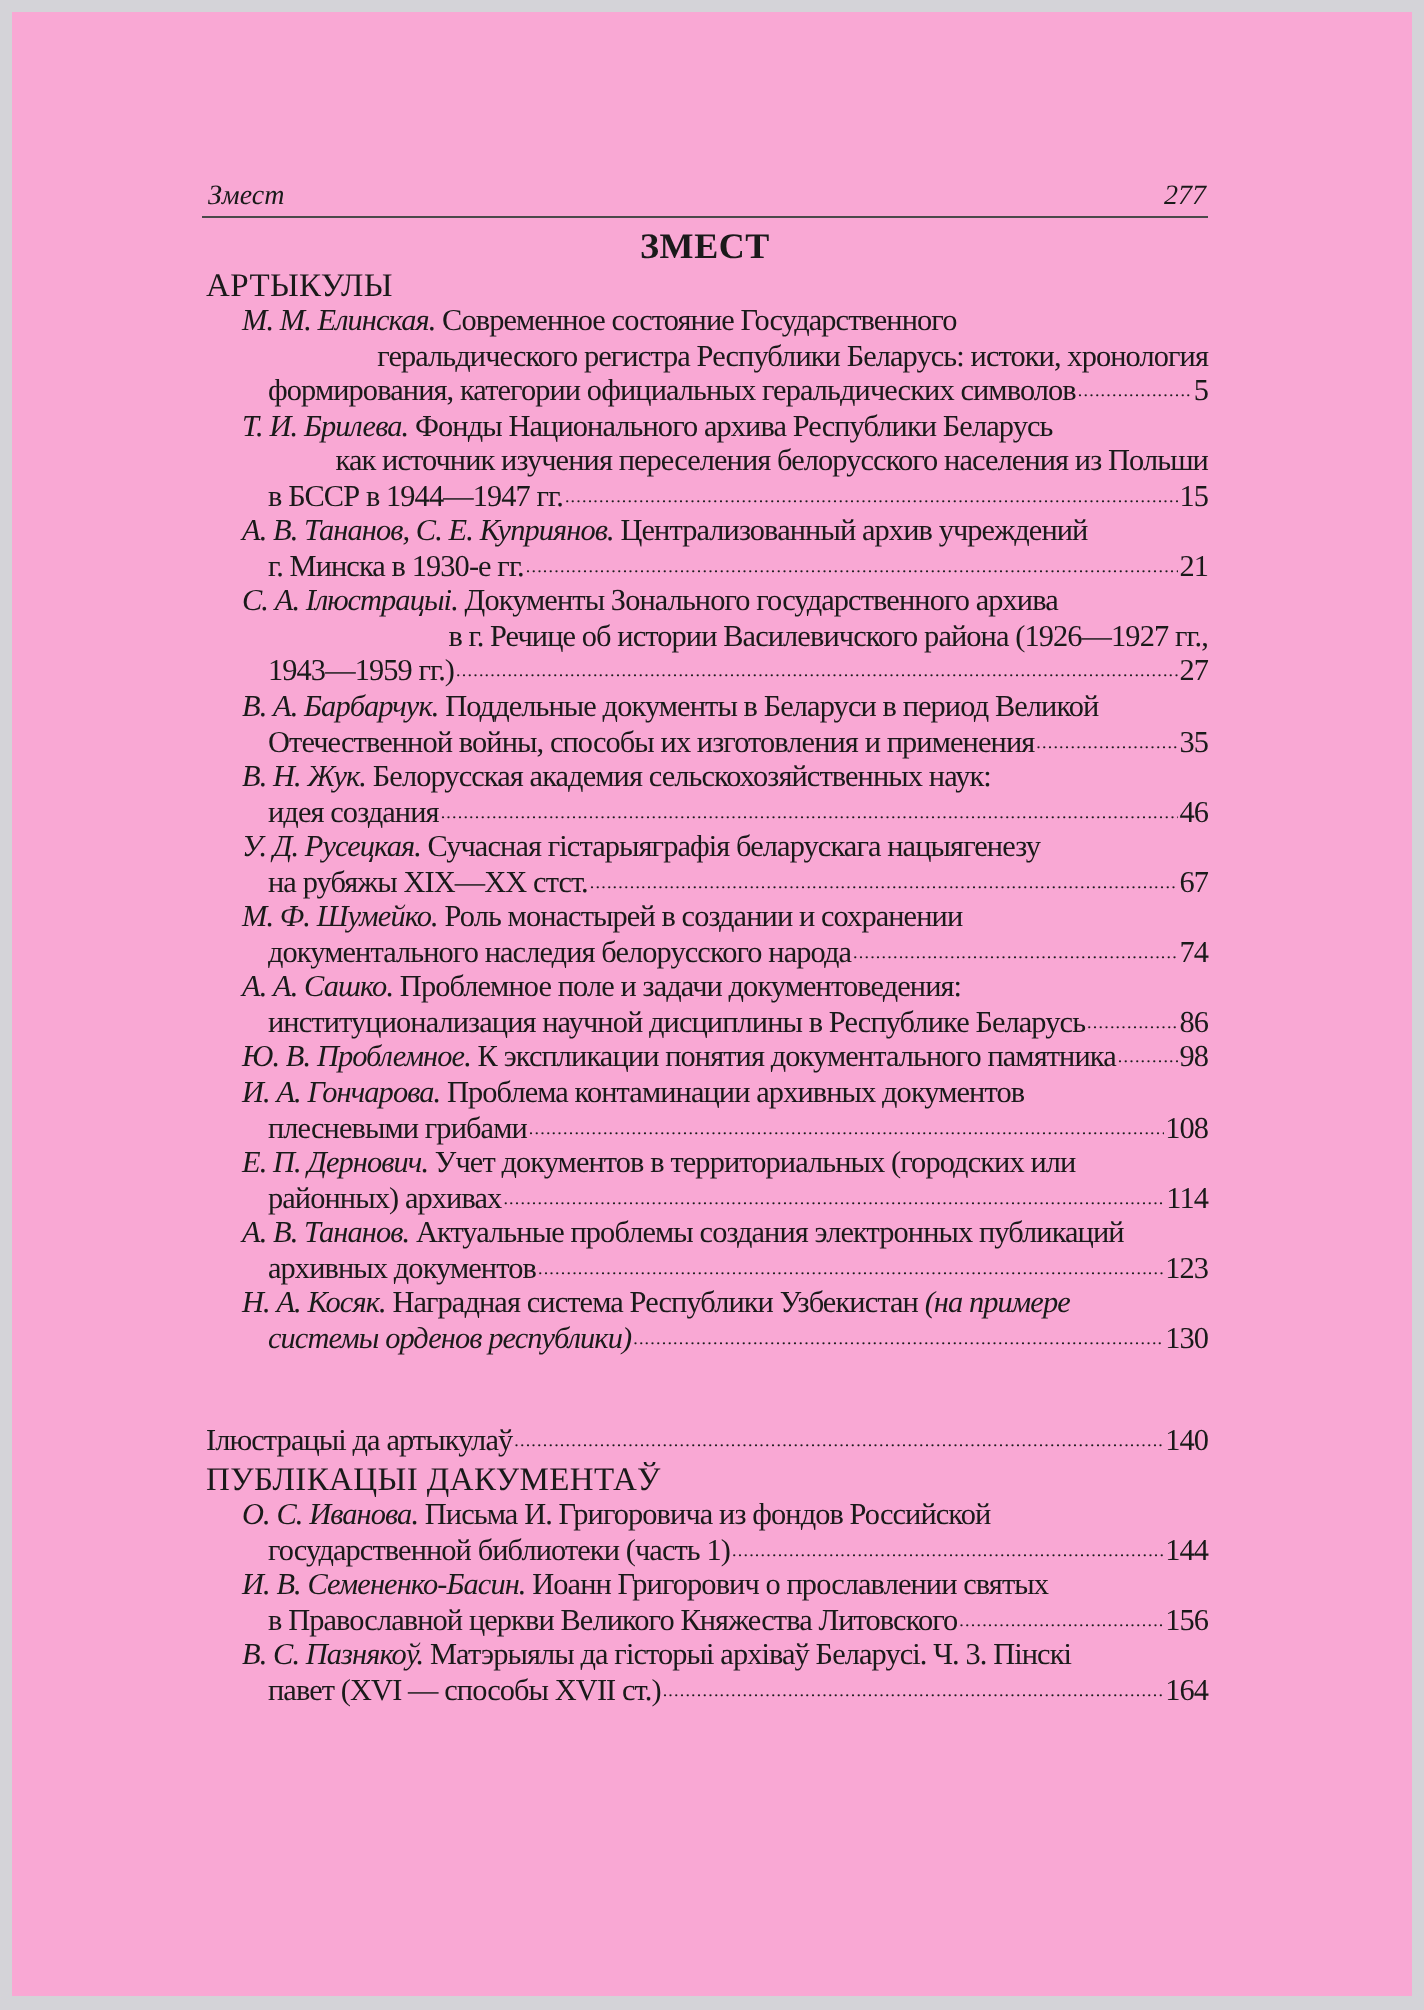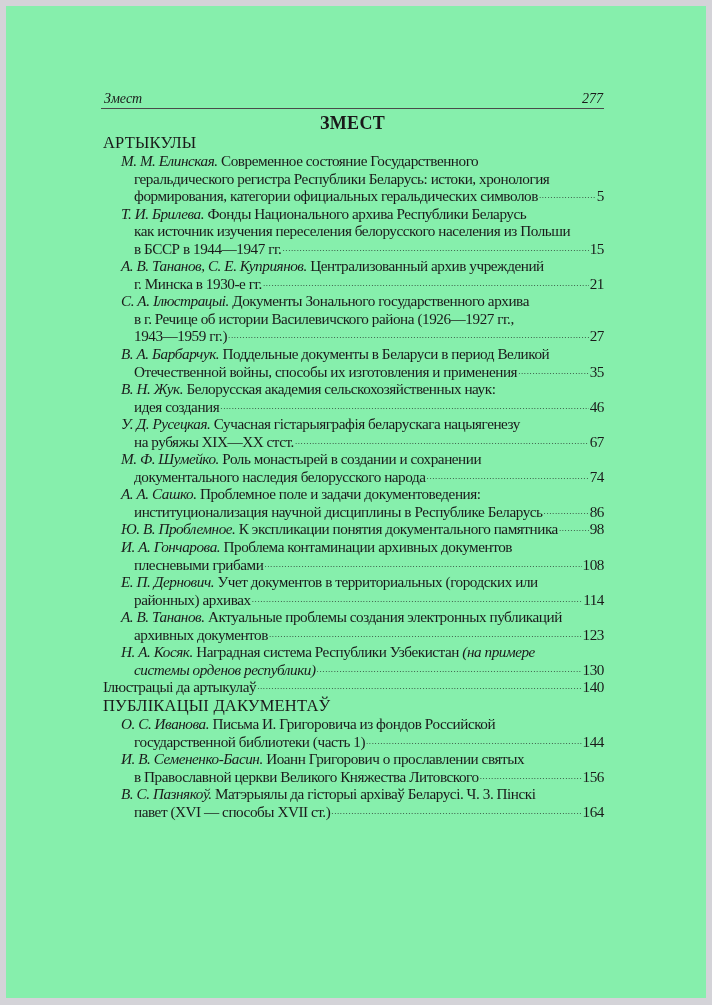--- a/index.html
+++ b/index.html
@@ -8,21 +8,21 @@
       background: #d4d3d8;
       position: relative;
       overflow: hidden;
       font-family: "Liberation Serif", "DejaVu Serif", serif;
       color: #1a1a1a;
     }
     .page {
       position: absolute;
       left: 6px; top: 6px;
       width: 700px; height: 992px;
-      background: #86efac;
+      background: #f9a8d4;
     }
     .content {
       position: absolute;
       left: 95px; top: 85px;
       width: 503px;
     }
     .running-head {
       display: flex;
       justify-content: space-between;
       align-items: flex-end;
@@ -49,40 +49,40 @@
       letter-spacing: 0.2px;
     }
     .toc-list { list-style: none; margin: 0; padding: 0; }
     .toc-entry {
       font-size: 15.2px;
       line-height: 17.55px;
       letter-spacing: -0.45px;
       padding-left: 20px;
     }
     .toc-entry .line { display: block; white-space: nowrap; }
-    .toc-entry .line.cont { padding-left: 13px; }
+    .toc-entry .line.cont { padding-left: 13px; text-align: right; }
     .toc-entry .line.last { display: flex; }
     .toc-entry .line.last .txt { white-space: nowrap; }
     .toc-entry .author { font-style: italic; }
     .toc-entry .ital { font-style: italic; font-family: Liberation Serif, serif; }
     .dots {
       flex: 1;
       overflow: hidden;
       white-space: nowrap;
       letter-spacing: 0.6px;
       font-size: 9px;
       line-height: 17.55px;
       align-self: flex-end;
       padding-left: 1px;
     }
     .dots::before {
       content: "........................................................................................................................................................................................................................................................";
     }
     .page-num { white-space: nowrap; padding-left: 1px; }
-    .toc-entry.top-level { padding-left: 2px; }
+    .toc-entry.top-level { padding-left: 2px; margin-top: 34px; }
   </style>
 </head>
 <body>
 
 <div class="page">
   <div class="content">
 
     <div class="running-head">
       <span>Змест</span>
       <span>277</span>

